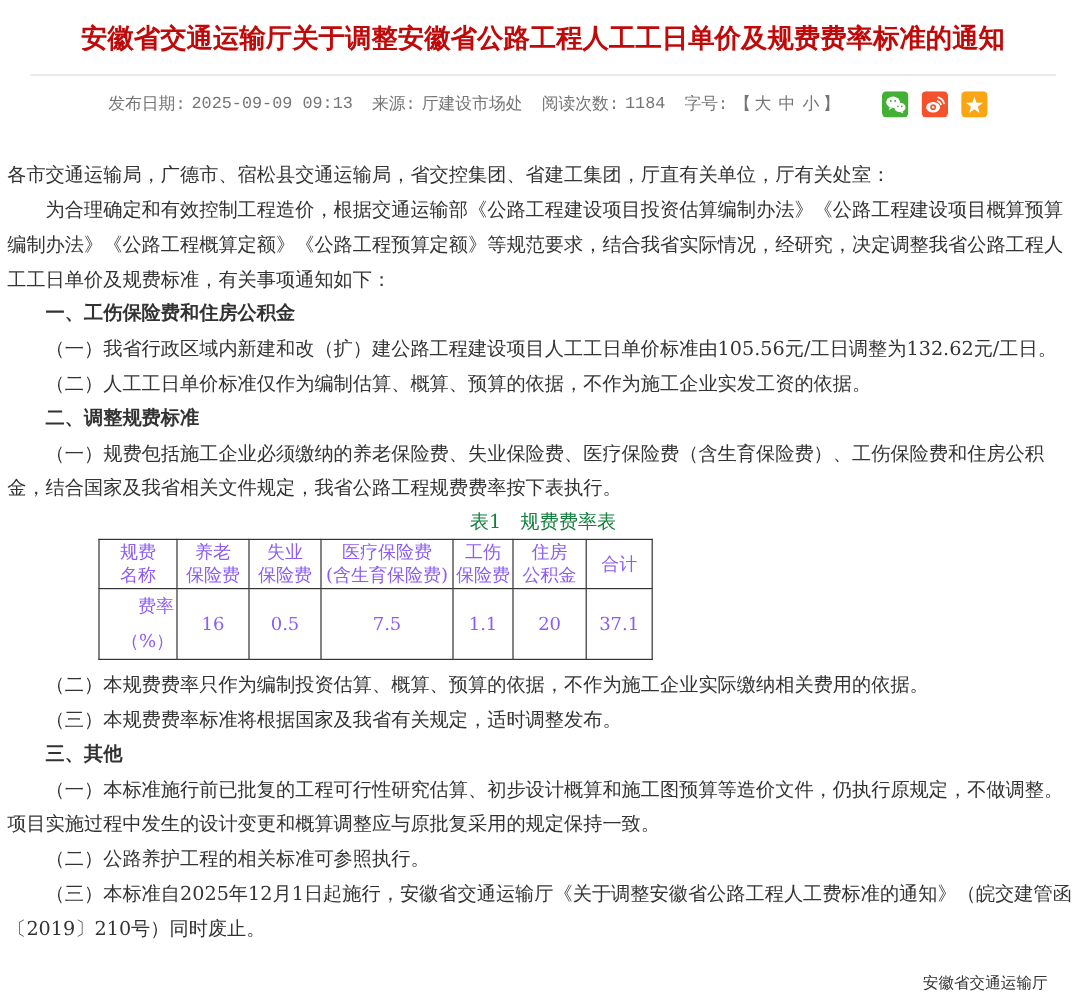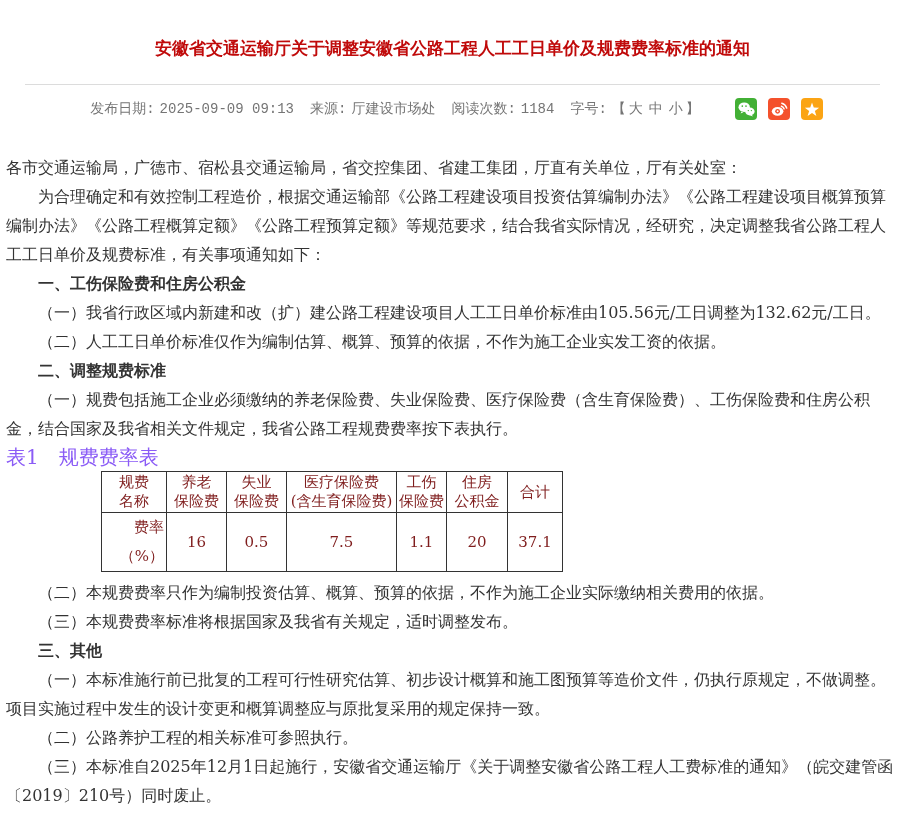--- a/index.html
+++ b/index.html
@@ -2,22 +2,22 @@
 <html><head>
 <meta charset="utf-8">
 <style>
   html,body{margin:0;padding:0;}
   body{
     width:905px;height:835px;background:#ffffff;overflow:hidden;
     font-family:"Liberation Sans", sans-serif;
   }
   .page{width:905px;height:835px;position:relative;}
   .doc-title{
-    margin:17px 28px;padding-top:13px;
-    text-align:center;font-size:17px;line-height:37px;font-weight:bold;
+    margin:0 28px;padding-top:13px;
+    text-align:center;font-size:22px;line-height:37px;font-weight:bold;
     color:#c00a0a;font-family:"Liberation Sans", sans-serif;
   }
   .divider{border-top:1px solid #dcdcdc;margin:12px 25px 0 25px;height:0;}
   .meta-bar{
     margin-top:9px;height:30px;
     display:flex;justify-content:center;align-items:center;
     font-size:14px;color:#757575;
   }
   .meta-group{display:flex;align-items:center;margin:0 8px;white-space:nowrap;font-family:Liberation Mono, monospace;}
   .meta-group .lbl{margin-right:5px;}
@@ -26,25 +26,25 @@
   .share-btn{width:22px;height:22px;margin-left:11px;cursor:pointer;display:block;}
   .article{
     margin-top:29px;padding:0 6px;
     font-size:16px;line-height:29px;color:#333333;
     font-family:"DejaVu Serif", serif;
   }
   .article p{margin:0;text-indent:2em;}
   .article p.no-indent{text-indent:0;}
   .article p.sec-heading{font-weight:bold;font-family:"Liberation Sans", sans-serif;}
   .tbl-caption{
-    margin-top:1px;text-align:left;font-size:20px;line-height:26px;color:#8b5cf6;
+    margin-top:1px;text-align:center;font-size:16px;line-height:26px;color:#15803d;
   }
   table.fee-table{
-    border-collapse:collapse;margin:1px 0 6px 95px;
-    font-size:15px;color:#7f1d1d;text-align:center;
+    border-collapse:collapse;margin:1px 0 6px 76px;
+    font-size:15px;color:#8b5cf6;text-align:center;
     font-family:"DejaVu Serif", serif;
   }
   table.fee-table th, table.fee-table td{
     border:1px solid #333;font-weight:normal;padding:0 2px;
   }
   table.fee-table th{height:40px;line-height:19px;}
   table.fee-table td{height:27px;}
   td.row-label{text-align:right;padding-left:3px;}
   .col-name{width:60px;}  .col-yl{width:55px;}  .col-sy{width:55px;}
   .col-yil{width:105px;} .col-gs{width:45px;}  .col-zf{width:56px;}

